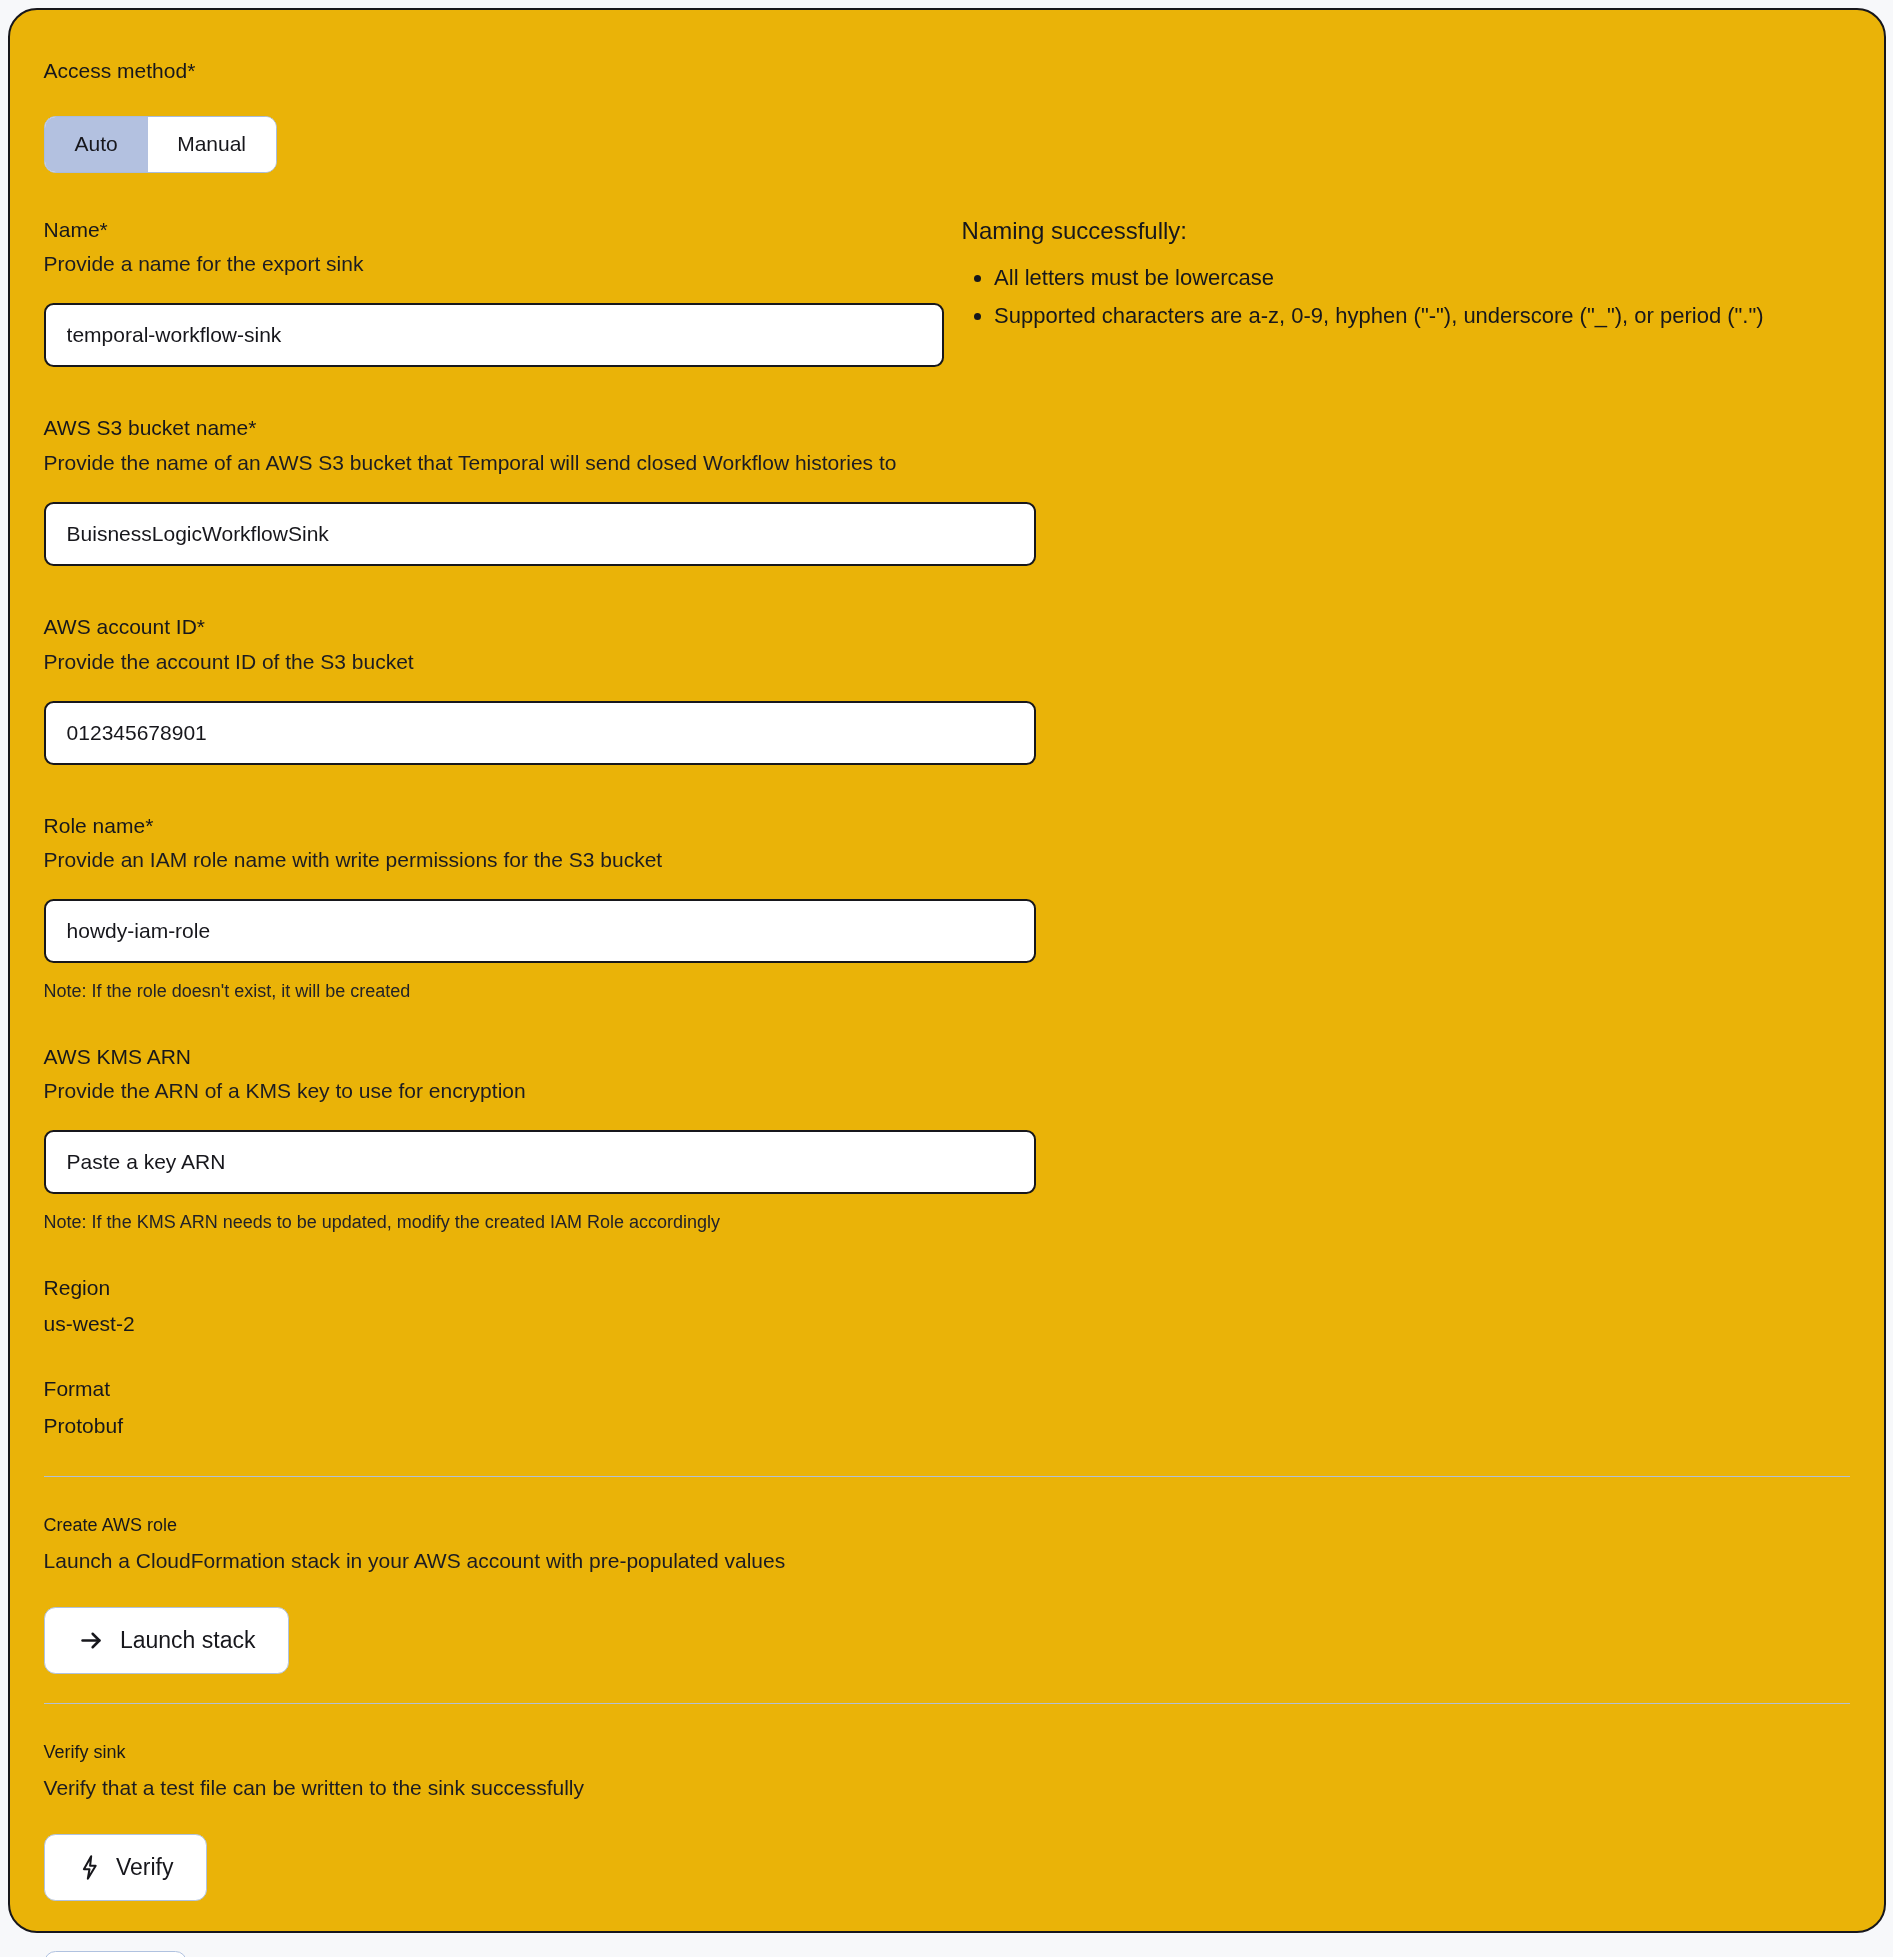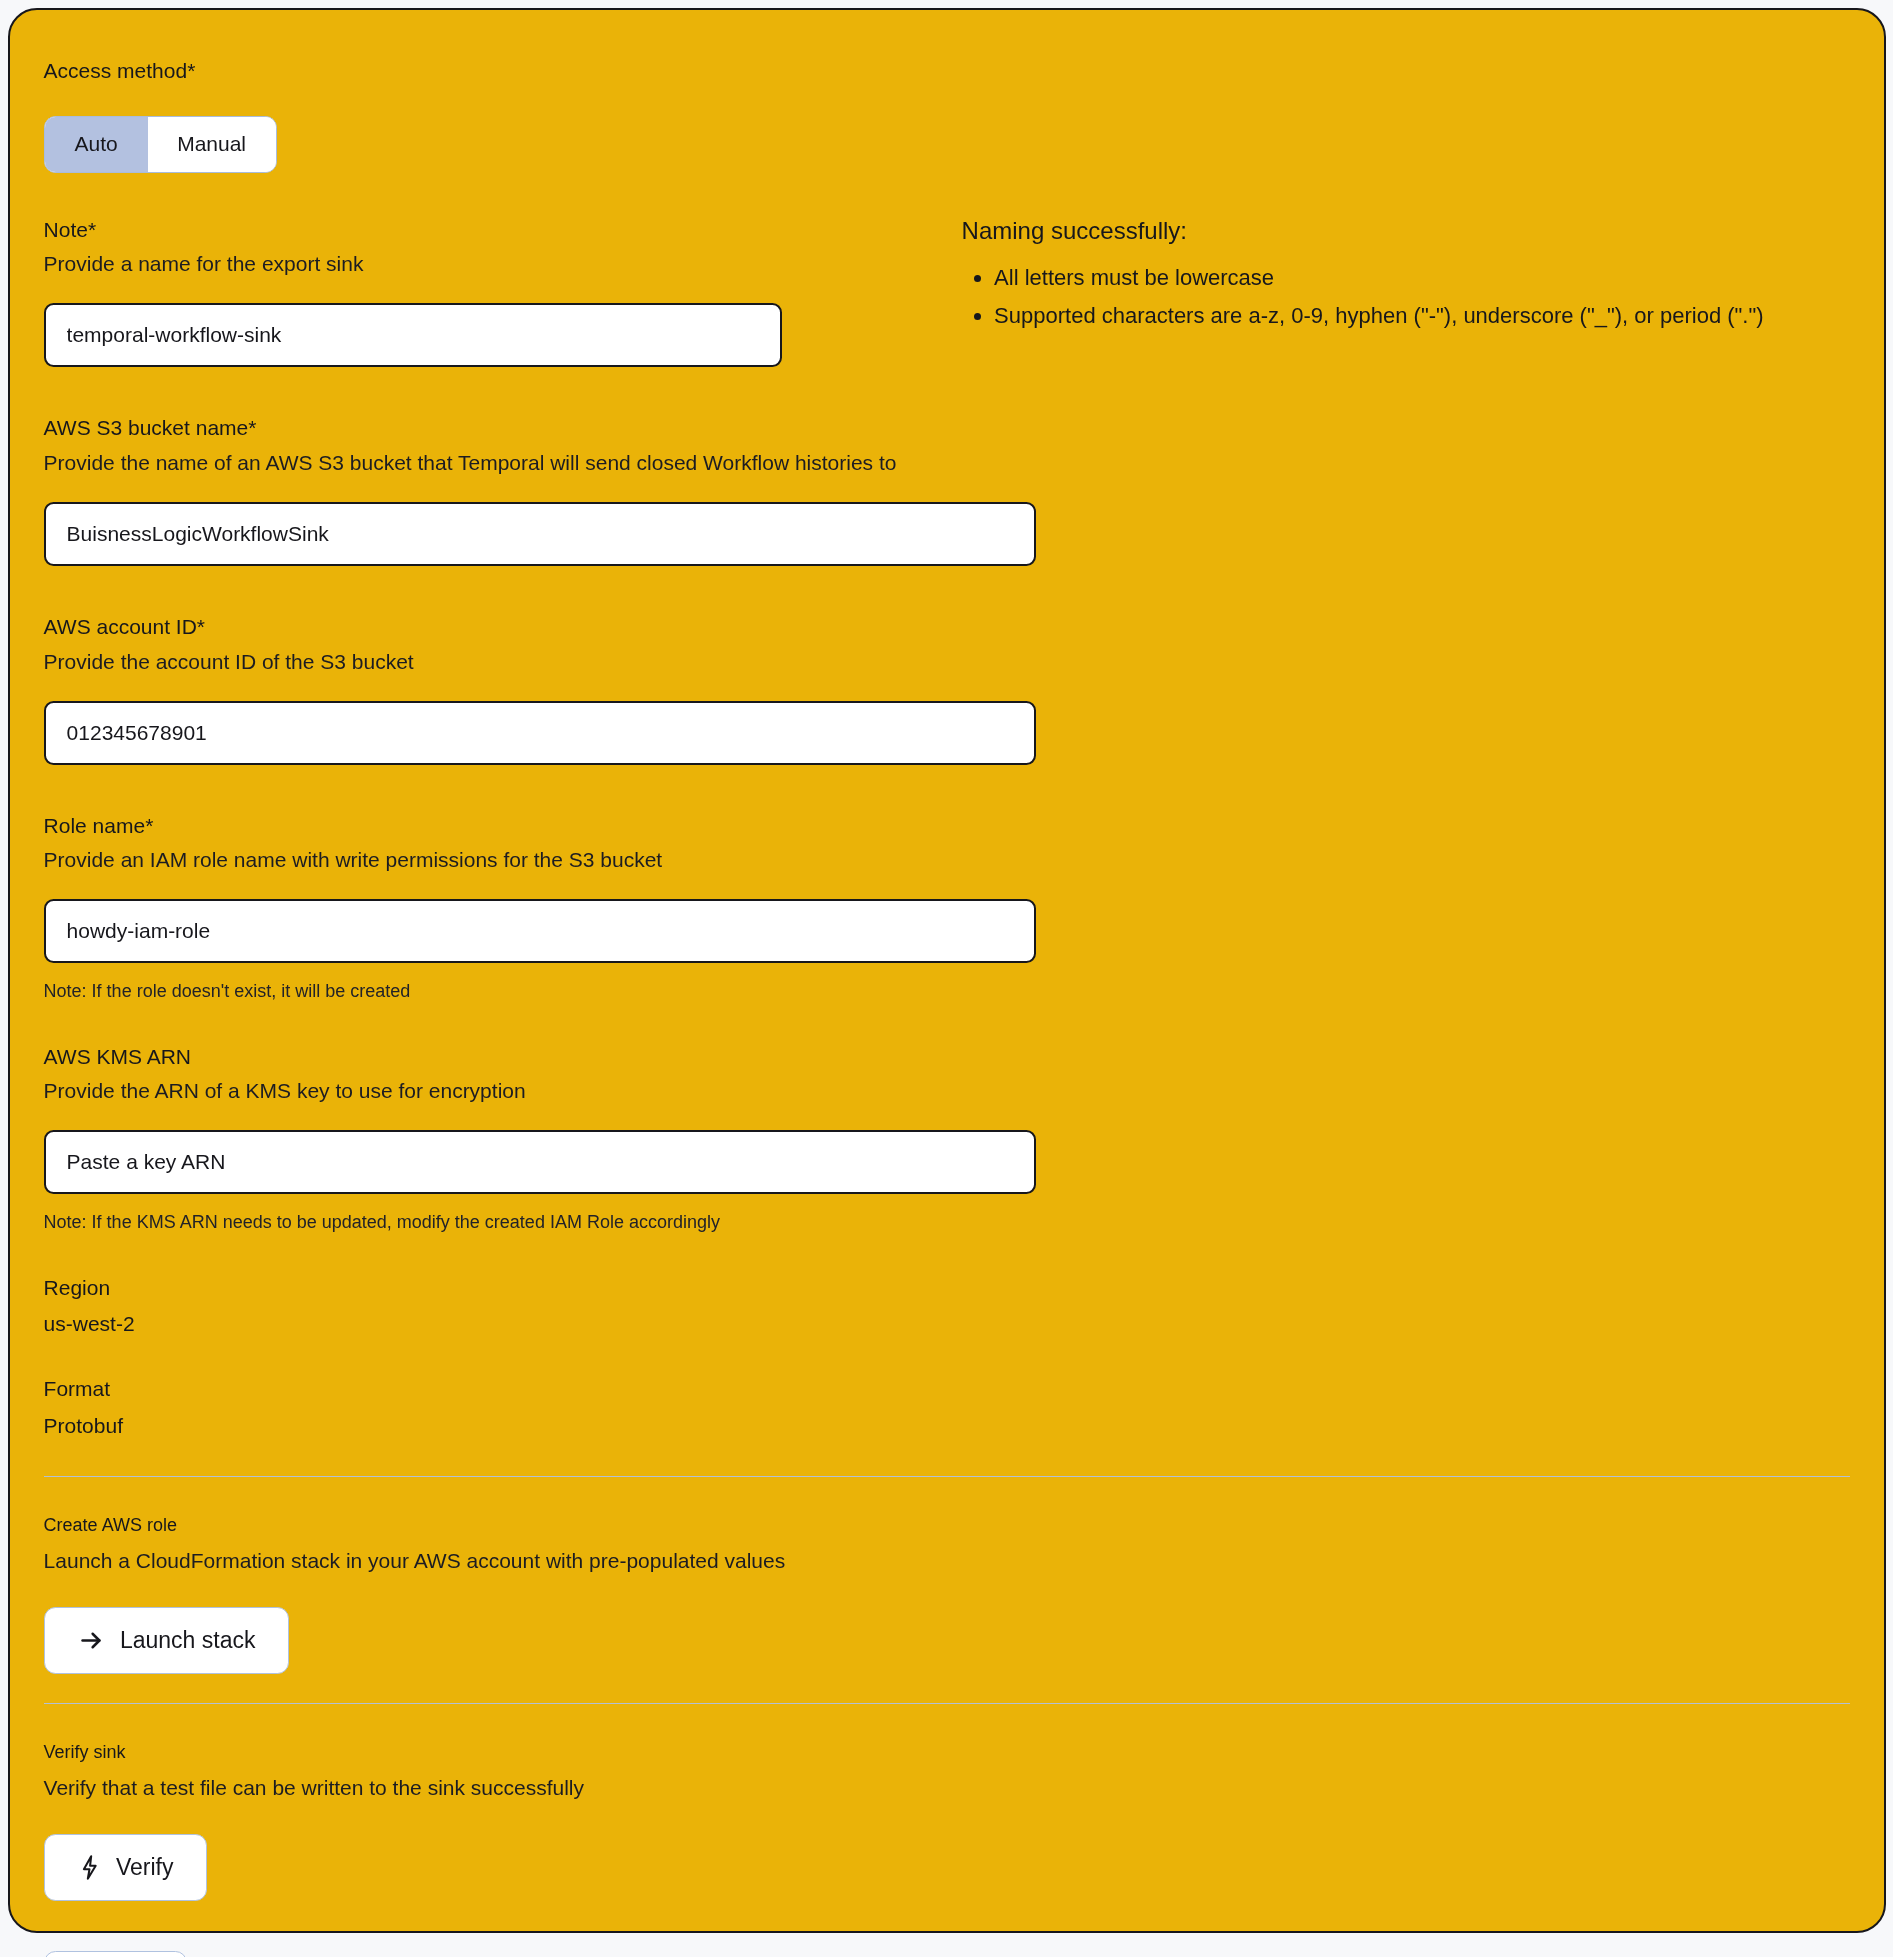--- a/index.html
+++ b/index.html
@@ -89,21 +89,21 @@
     width: 992px;
     border: 2.4px solid #17171c;
     border-radius: 9.6px;
     padding: 0 21px;
     font-family: "Liberation Sans", sans-serif;
     font-size: 21px;
     color: #17171c;
     background: #ffffff;
     outline: none;
   }
-  .text-input.narrow { width: 738px; }
+  .text-input.narrow { width: 900px; }
   .text-input::placeholder { color: #17171c; opacity: 1; }
 
   .field-group { margin-bottom: 46px; }
   .field-note {
     font-size: 18px;
     line-height: 25px;
     color: #222228;
     margin-top: 15.3px;
   }
   .field-group.has-note { margin-bottom: 38px; }
@@ -175,21 +175,21 @@
 
   <div class="field-label">Access method*</div>
 
   <div class="segmented">
     <button class="seg seg-selected">Auto</button>
     <button class="seg">Manual</button>
   </div>
 
   <div class="name-row">
     <div class="name-col field-group">
-      <div class="field-label">Note*</div>
+      <div class="field-label">Name*</div>
       <div class="field-desc">Provide a name for the export sink</div>
       <input class="text-input narrow" type="text" value="temporal-workflow-sink" style="">
     </div>
     <div class="req-col">
       <div class="req-title">Naming successfully:</div>
       <ul class="req-list">
         <li>All letters must be lowercase</li>
         <li>Supported characters are a-z, 0-9, hyphen ("-"), underscore ("_"), or period (".")</li>
       </ul>
     </div>

